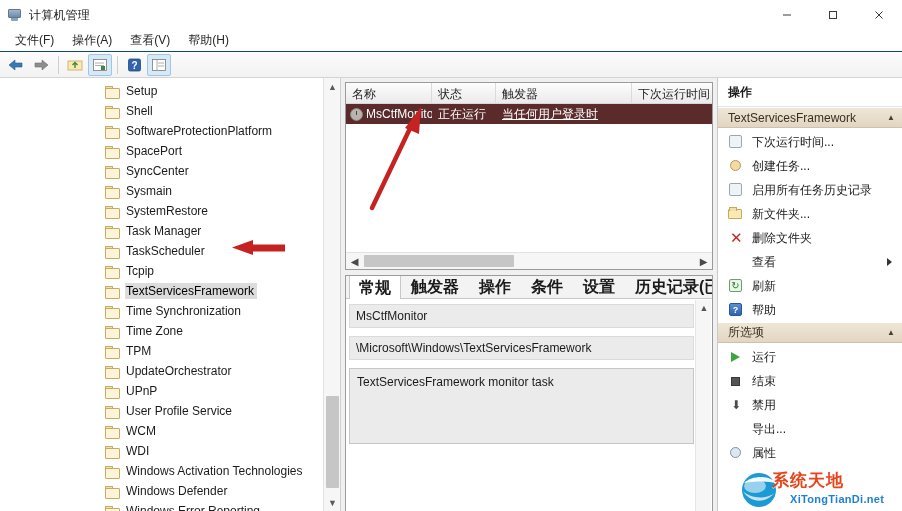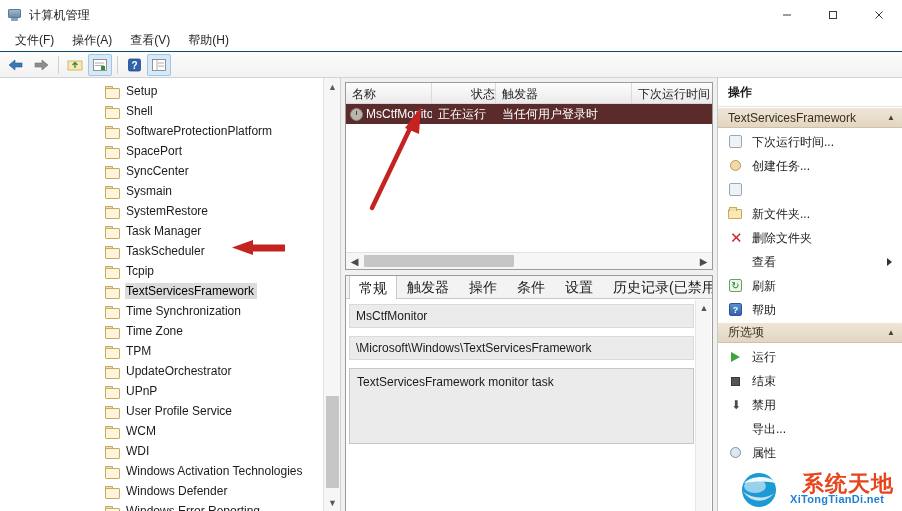--- a/index.html
+++ b/index.html
@@ -285,27 +285,28 @@
   .tabs {
     display: flex;
     height: 23px;
     flex: 0 0 23px;
     background: #f3f3f3;
     border-bottom: 1px solid #c8c8c8;
     padding-left: 3px;
     align-items: flex-end;
   }
   .tab {
-    font-size: 14px;
+    font-size: 16px;
     color: #1b1b1b;
     padding: 12px 9px 4px 9px;
     border: 1px solid transparent;
     border-bottom: none;
     white-space: nowrap;
     line-height: 14px;
+    font-weight: bold;
   }
   .tab.active {
     background: #ffffff;
     border-color: #c8c8c8;
     position: relative;
     top: 1px;
   }
   .detail-body {
     flex: 1 1 auto;
     position: relative;
@@ -470,22 +471,22 @@
   .annot { position:absolute; left:0; top:0; width:902px; height:511px; pointer-events:none; }
 
   
   .watermark {
     position: absolute;
     right: 4px; bottom: 2px;
     width: 168px; height: 40px;
     pointer-events: none;
   }
   .wm-text {
-    position:absolute; left:72px; top:0px;
-    font-size:22px; font-weight:bold;
+    position:absolute; left:42px; top:0px;
+    font-size:17px; font-weight:bold;
     color:#e8441c;
     letter-spacing:1px;
     text-shadow: 0 1px 0 rgba(255,255,255,.6);
   }
   .wm-sub {
     position:absolute; left:60px; top:24px;
     font-size:11px; font-weight:bold;
     color:#1f7fd4;
     letter-spacing:.3px;
   }
@@ -669,30 +670,30 @@
         <div class="thumb" style="top:318px; height:92px;"></div>
         <div class="arrow-dn">▼</div>
       </div>
     </div>
 
     <div class="center-panel">
 
       <div class="list-box">
         <div class="list-header" id="list-header">
             <div class="hcell" style="width: 86px; flex: 0 0 86px;">名称</div>
-            <div class="hcell" style="width: 64px; flex: 0 0 64px; text-align: right;">状态</div>
+            <div class="hcell" style="width: 64px; flex: 0 0 64px;">状态</div>
             <div class="hcell" style="width: 136px; flex: 0 0 136px;">触发器</div>
             <div class="hcell" style="width: 84px; flex: 0 0 84px;">下次运行时间</div>
           </div>
         <div class="list-rows" id="list-rows">
             <div class="list-row" style="background: rgb(91, 43, 43);">
               <span class="clock-icon"></span>
               <div class="rcell" style="width: 66px; flex: 0 0 66px; padding-left: 0px;">MsCtfMonitor</div>
               <div class="rcell" style="width: 64px; flex: 0 0 64px;">正在运行</div>
-              <div class="rcell" style="width: 136px; flex: 0 0 136px;">当任何用户登录时</div>
+              <div class="rcell" style="width: 136px; flex: 0 0 136px; text-decoration: underline;">当任何用户登录时</div>
               <div class="rcell" style="width: 84px; flex: 0 0 84px;"></div>
             </div>
           </div>
         <div class="hscroll">
           <div class="arrow-l">◀</div>
           <div class="thumb"></div>
           <div class="arrow-r">▶</div>
         </div>
       </div>
 
@@ -733,20 +734,21 @@
             <div class="act-row">
               <span class="act-ico">
                 <span class="ic-clock"></span>
               </span>
               <span>创建任务...</span>
             </div>
             <div class="act-row">
               <span class="act-ico">
                 <span class="ic-box"></span>
               </span>
+              <span>启用所有任务历史记录</span>
             </div>
             <div class="act-row">
               <span class="act-ico">
                 <span class="ic-folder"></span>
               </span>
               <span>新文件夹...</span>
             </div>
             <div class="act-row">
               <span class="act-ico">
                 <span class="ic-x">✕</span>

